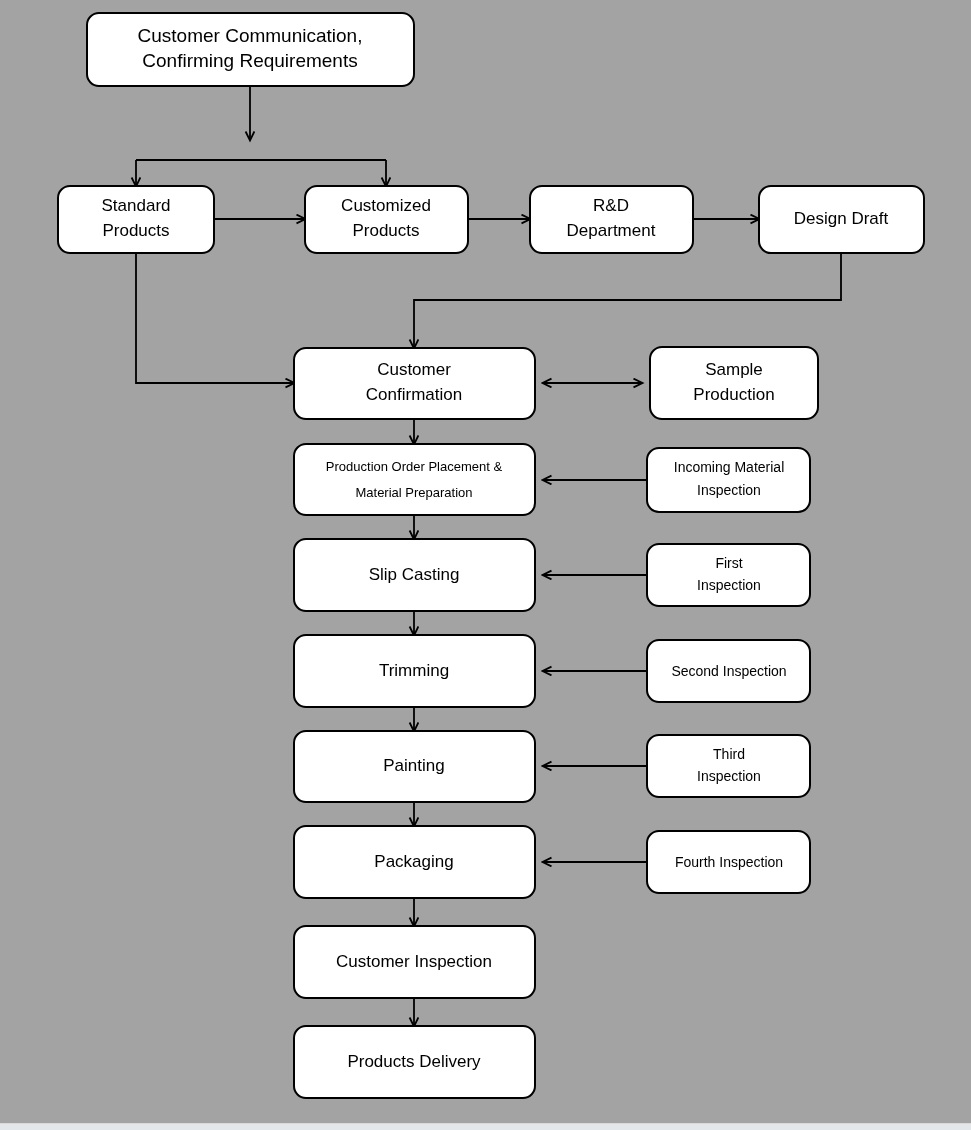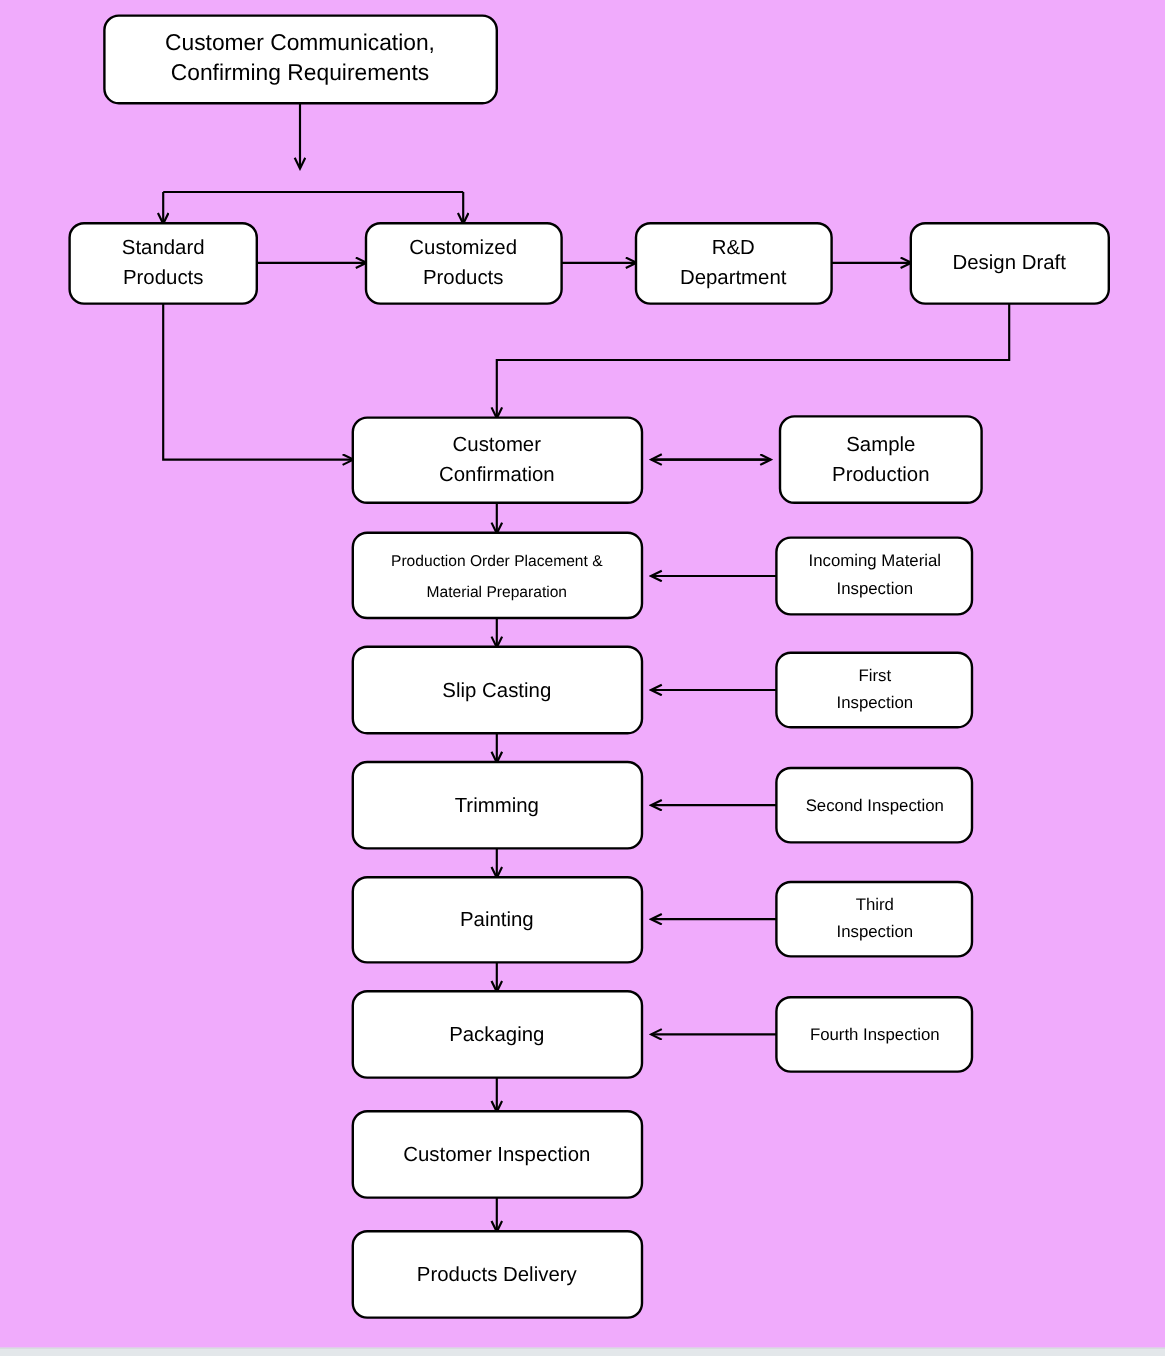--- a/index.html
+++ b/index.html
@@ -10,21 +10,21 @@
   body {
     width: 971px;
     height: 1130px;
     overflow: hidden;
     font-family: "Liberation Sans", sans-serif;
   }
   #flowchart-root {
     position: relative;
     width: 971px;
     height: 1130px;
-    background: #f0abfc;
+    background: #a3a3a3;
   }
   #flow-svg {
     position: absolute;
     left: 0;
     top: 0;
     width: 971px;
     height: 1130px;
     display: block;
   }
   .node-box {

